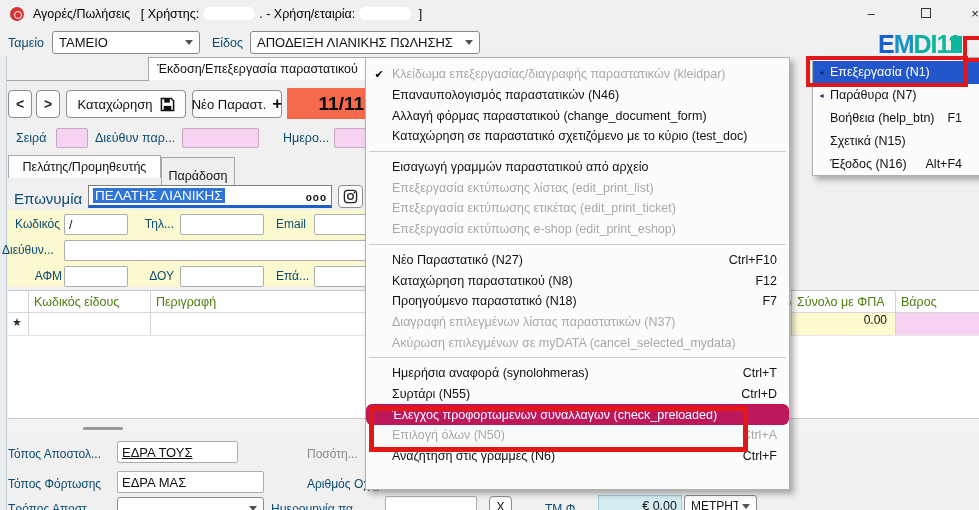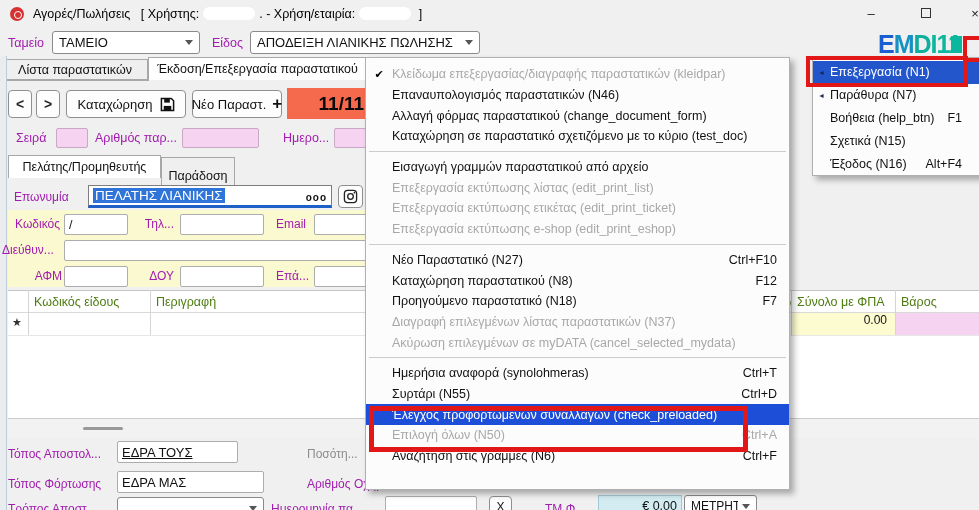--- a/index.html
+++ b/index.html
@@ -10,21 +10,21 @@
   
   .titlebar { left:0; top:0; width:979px; height:28px; background:#f0f0f0; }
   .appicon { left:10px; top:7px; width:14px; height:14px; border-radius:50%; background:#d63232; }
   .appicon::after { content:""; position:absolute; left:4px; top:4px; width:6px; height:6px; border-radius:50%; border:1.5px solid #fff; }
   .title-text { left:33px; top:7px; font-size:12.5px; color:#000; white-space:nowrap; }
   .pill { display:inline-block; width:52px; height:13px; background:#fff; border-radius:7px; vertical-align:-2px; margin:0 4px; }
   .winbtn { top:0; width:42px; height:26px; display:flex; align-items:center; justify-content:center; font-size:13px; color:#222; }
   .maxglyph { width:10px; height:10px; border:1.3px solid #333; }
 
   
-  .lbl { font-size:12.5px; color:#a21caf; white-space:nowrap; }
+  .lbl { font-size:12.5px; color:#0c4a6e; white-space:nowrap; }
   .dd { background:#fff; border:1px solid #8a8a8a; border-radius:3px; display:flex; align-items:center; font-size:13px; padding:0 6px; }
   .dd .val { flex:1; white-space:nowrap; overflow:hidden; }
   .chev { width:0; height:0; border-left:4px solid transparent; border-right:4px solid transparent; border-top:5px solid #555; margin-left:4px; flex:none; }
   .logo { font-weight:800; font-size:25px; letter-spacing:-1px; white-space:nowrap; }
   .lg-e{color:#1a5fd0;} .lg-m{color:#1691c4;} .lg-d{color:#0fae9e;} .lg-i{color:#0bb89d;} .lg-v{color:#0bb89d;}
   .logo-square { background:#0bb89d; }
 
   
   .tab { border:1px solid #a8a8a8; display:flex; align-items:center; justify-content:center; font-size:12.5px; white-space:nowrap; }
   .tab.inactive { background:#efefef; }
@@ -55,21 +55,21 @@
   .thumb { background:#999; border-radius:2px; }
 
   
   .popup { background:#fcfcfc; border:1px solid #b0b0b0; box-shadow:4px 4px 6px rgba(0,0,0,0.3); z-index:50; }
   .mi { height:20.7px; display:flex; align-items:center; padding-right:12px; font-size:12.5px; white-space:nowrap; color:#111; }
   .mi .gut { width:26px; flex:none; text-align:center; font-size:11px; color:#000; }
   .mi .sp { flex:1; }
   .mi .sc { font-size:12.5px; }
   .mi.dis { color:#a8a8a8; }
   .mi.dis .sc { color:#a8a8a8; }
-  .mi.sel { background:#1d4ed8; color:#fff; }
+  .mi.sel { background:#be185d; color:#fff;border-radius:6px; }
   .msep { height:10px; display:flex; align-items:center; padding:0 3px; }
   .msep div { flex:1; height:1px; background:#ccc; }
 
   .si { height:22.8px; display:flex; align-items:center; padding-right:24px; font-size:12.5px; white-space:nowrap; color:#111; }
   .si .gut { width:17px; flex:none; padding-left:5px; font-size:7px; color:#16245e; }
   .si .sp { flex:1; }
   .si.sel { background:#2456cb; color:#fff; }
 
   .redbox { border:4px solid #e21717; z-index:100; pointer-events:none; }
   .gutterstrip { background:#e9edf0; border-right:1px solid #c2ccd4; }
@@ -103,23 +103,20 @@
     <span class="chev"></span>
   </div>
   <div class="abs lbl" style="left:212px;top:36px;">Είδος</div>
   <div class="abs dd" style="left:250px;top:31px;width:230px;height:23px;">
     <span class="val">ΑΠΟΔΕΙΞΗ ΛΙΑΝΙΚΗΣ ΠΩΛΗΣΗΣ</span>
     <span class="chev"></span>
   </div>
   <div class="abs logo" style="left:878px;top:30px;"><span class="lg-e">E</span><span class="lg-m">M</span><span class="lg-d">D</span><span class="lg-i">I</span><span class="lg-v">11</span></div>
   <div class="abs logo-square" style="left:951px;top:36px;width:11px;height:17px;"></div>
 
-  <div class="abs tab inactive" style="left:2px;top:59px;width:146px;height:21px;">
-      <span>Λίστα παραστατικών</span>
-    </div>
   <div class="abs tab active" style="left:148px;top:57px;width:219px;height:23px;">
       <span>Έκδοση/Επεξεργασία παραστατικού</span>
     </div>
   <div class="abs" style="left:0;top:79.5px;width:149px;height:1px;background:#a8a8a8;"></div>
 
   <div class="abs gutterstrip" style="left:0;top:56px;width:7px;height:454px;"></div>
 
   <div class="abs btn" style="left:8px;top:90px;width:24px;height:28px;">
       <span class="navglyph">&lt;</span>
     </div>
@@ -137,33 +134,33 @@
   <div class="abs btn" style="left:192px;top:90px;width:90px;height:28px;">
     <span>Νέο Παραστ.</span>
     <span style="font-size:17px;font-weight:600;margin-left:6px;">+</span>
   </div>
   <div class="abs datebox" style="left:287px;top:88px;width:81px;height:31px;">
       <span>11/11</span>
     </div>
 
   <div class="abs lbl" style="left:16px;top:131px;text-align:right;">Σειρά</div>
   <div class="abs pinkbox" style="left:56px;top:128px;width:32px;height:20px;"></div>
-  <div class="abs lbl" style="left:95px;top:131px;">Αριθμός παρ...</div>
+  <div class="abs lbl" style="left:95px;top:131px;">Διεύθυν παρ...</div>
   <div class="abs pinkbox" style="left:182px;top:128px;width:77px;height:20px;"></div>
   <div class="abs lbl" style="left:283px;top:131px;">Ημερο...</div>
   <div class="abs pinkbox" style="left:334px;top:128px;width:38px;height:20px;"></div>
 
   <div class="abs tab active" style="left:8px;top:155px;width:153px;height:23px;">
       <span>Πελάτης/Προμηθευτής</span>
     </div>
   <div class="abs tab inactive" style="left:161px;top:157px;width:74px;height:37px;">
       <span>Παράδοση</span>
     </div>
 
-  <div class="abs lbl" style="left:14px;top:190px;font-size:12px;">Επωνυμία</div>
+  <div class="abs lbl" style="left:14px;top:190px;font-size:15px;">Επωνυμία</div>
   <div class="abs name-input" style="left:88px;top:185px;width:244px;height:23px;">
     <span class="sel-text">ΠΕΛΑΤΗΣ ΛΙΑΝΙΚΗΣ</span>
     <span class="ooo">ooo</span>
   </div>
   <div class="abs btn" style="left:338px;top:185px;width:25px;height:23px;">
     <svg width="15" height="15" viewBox="0 0 16 16">
         <rect x="1.5" y="1.5" width="13" height="13" rx="3.5" fill="none" stroke="#222" stroke-width="1.4"></rect>
         <circle cx="8" cy="8" r="3" fill="none" stroke="#222" stroke-width="1.4"></circle>
         <circle cx="12.2" cy="3.9" r="0.9" fill="#222"></circle>
       </svg>

